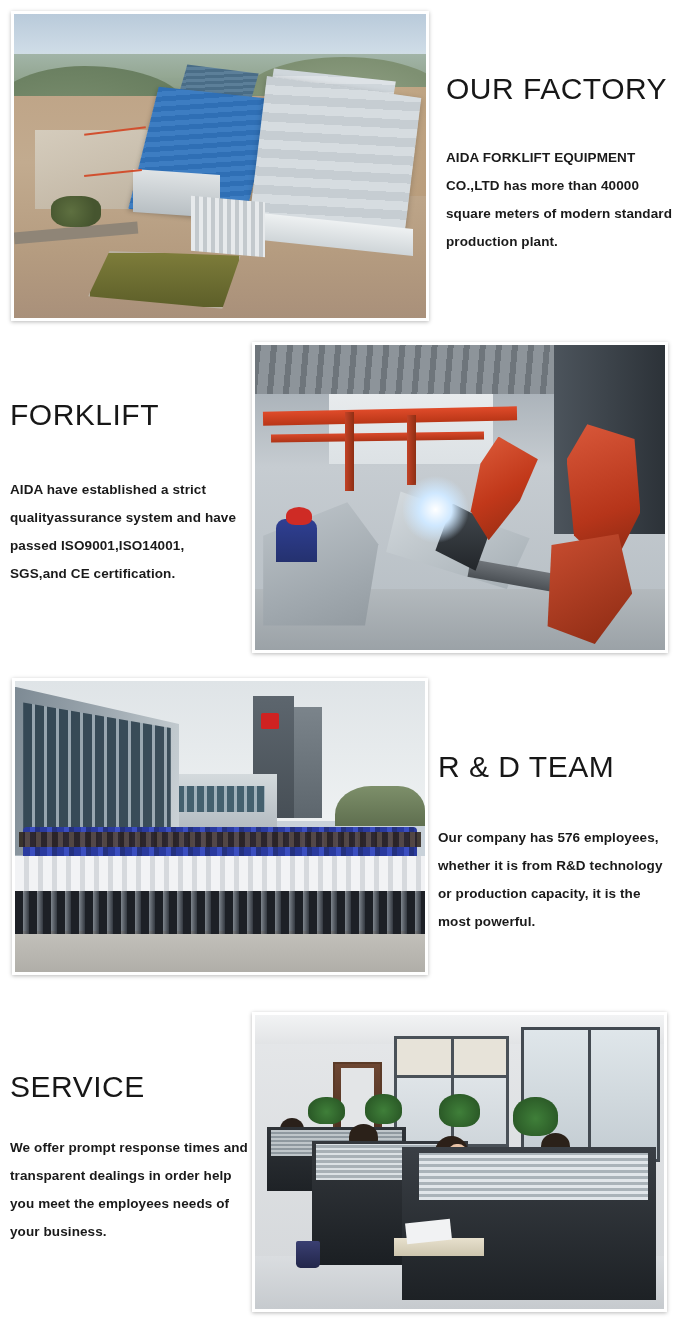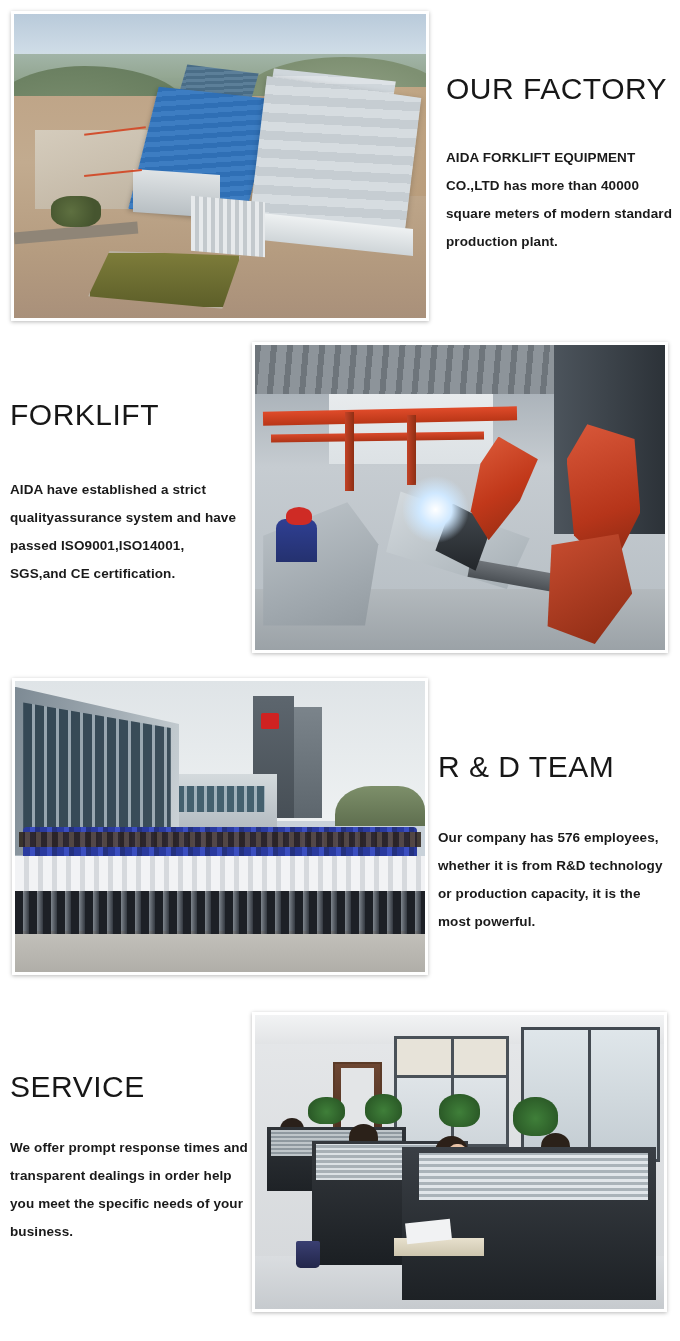--- a/index.html
+++ b/index.html
@@ -566,16 +566,16 @@
       <div class="p4-cubicle-near"></div>
       <div class="p4-cubicle-near-glass"></div>
       <div class="p4-desk-near"></div>
       <div class="p4-paper"></div>
       <div class="p4-bin"></div>
     </div>
   </div>
 
   <div class="section text-block" id="text-4">
     <div class="heading">SERVICE</div>
-    <div class="body-text">We offer prompt response times and transparent dealings in order help you meet the specific needs of your business.</div>
+    <div class="body-text">We offer prompt response times and transparent dealings in order help you meet the employees needs of your business.</div>
   </div>
 
 </div>
 
 </body></html>

